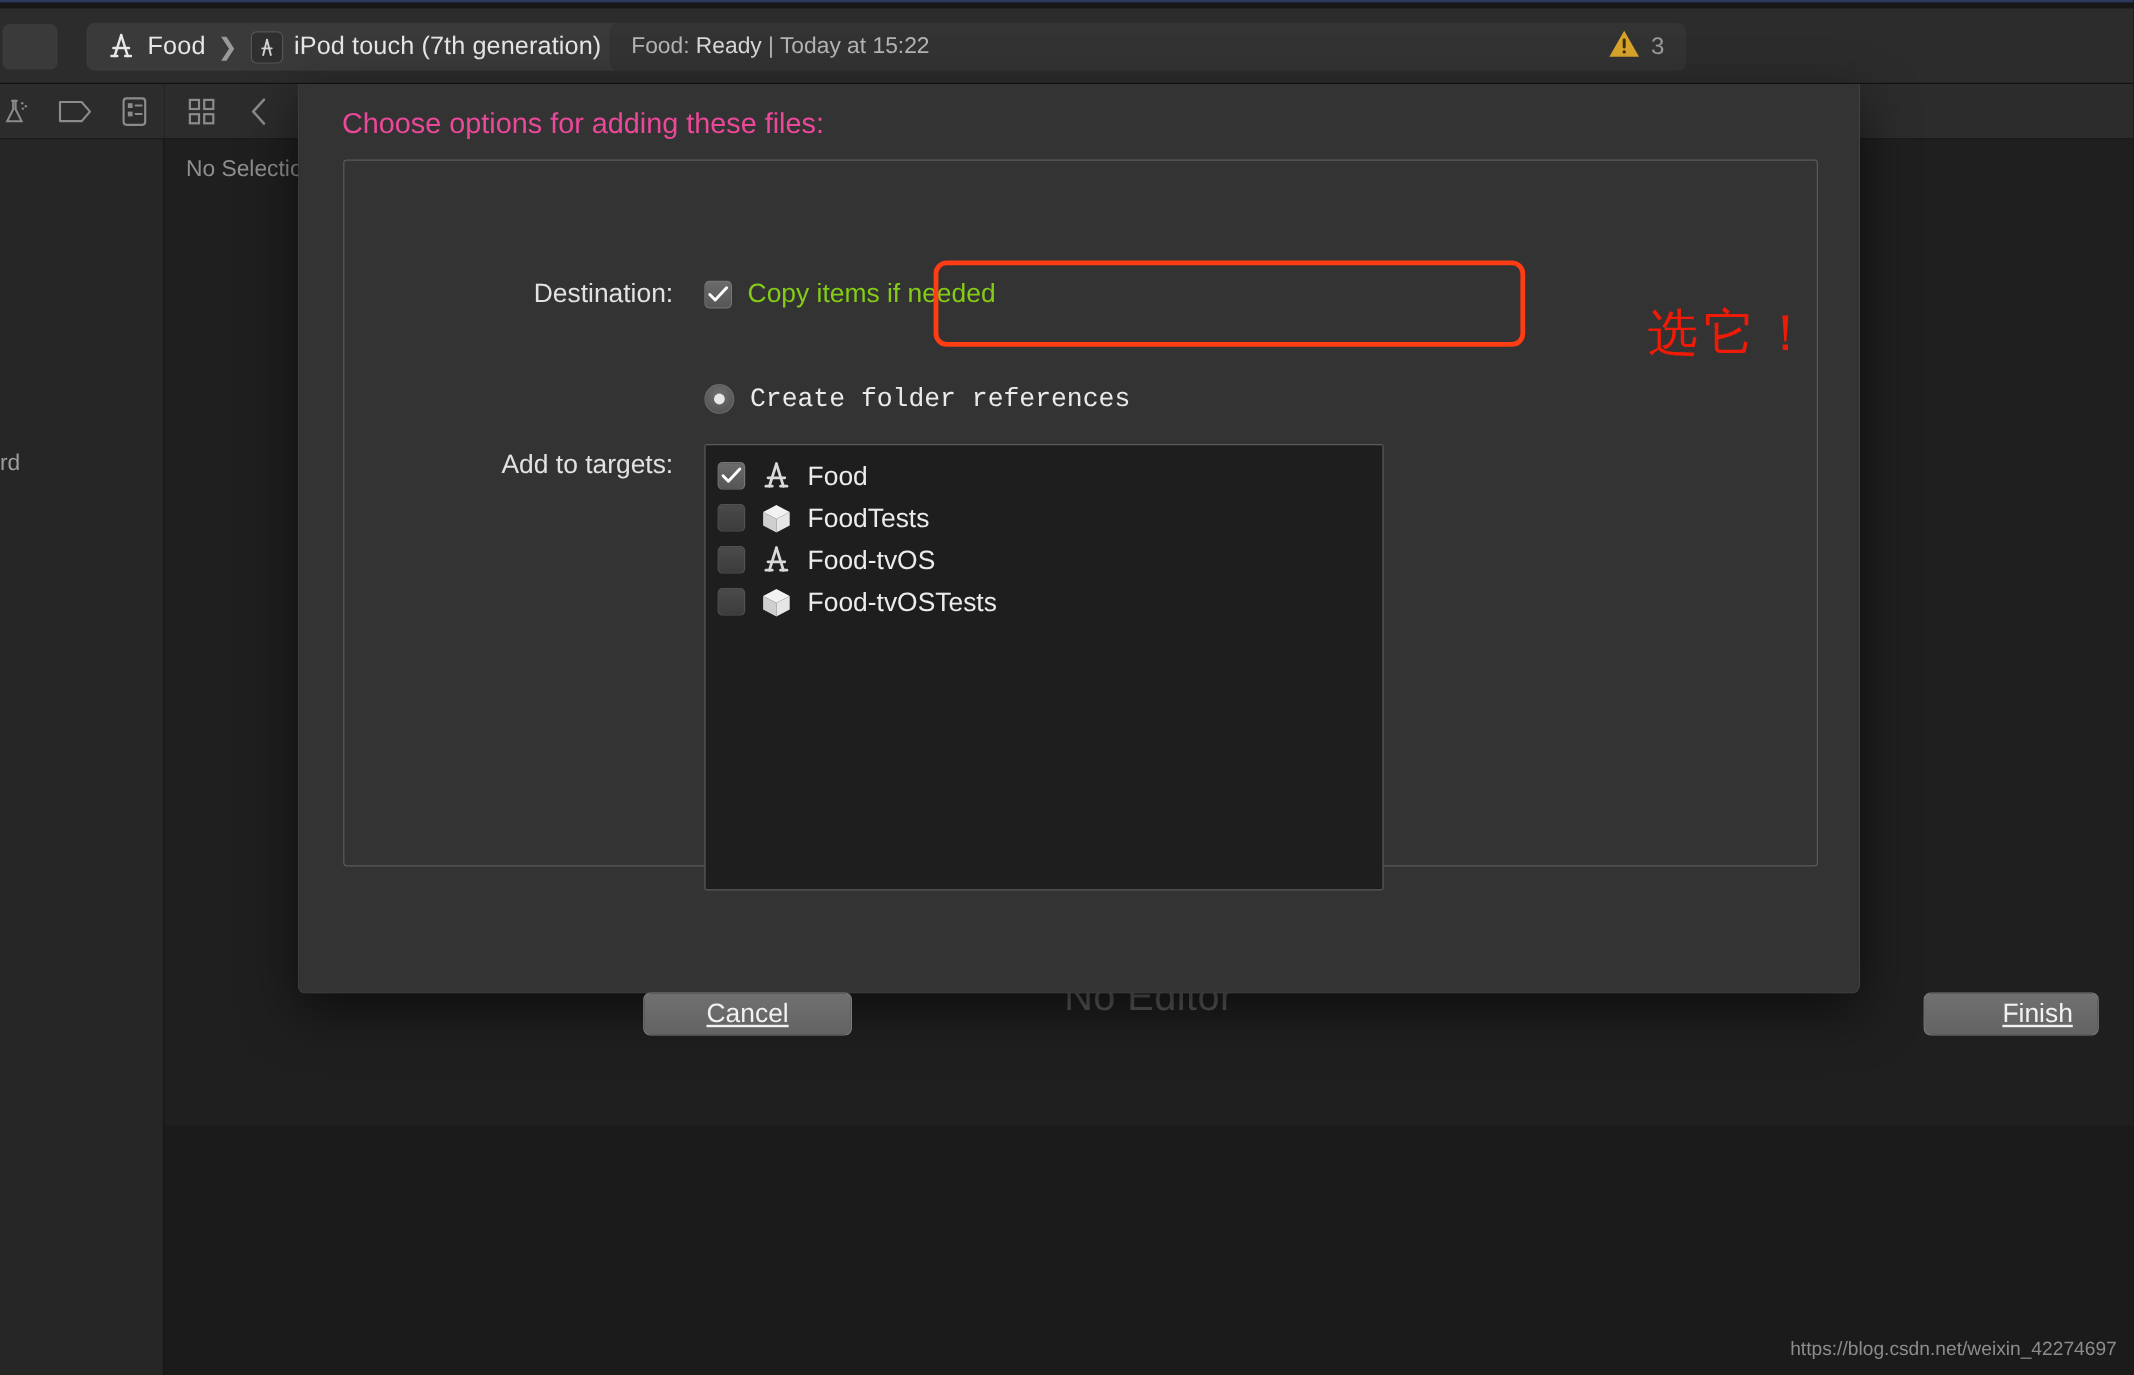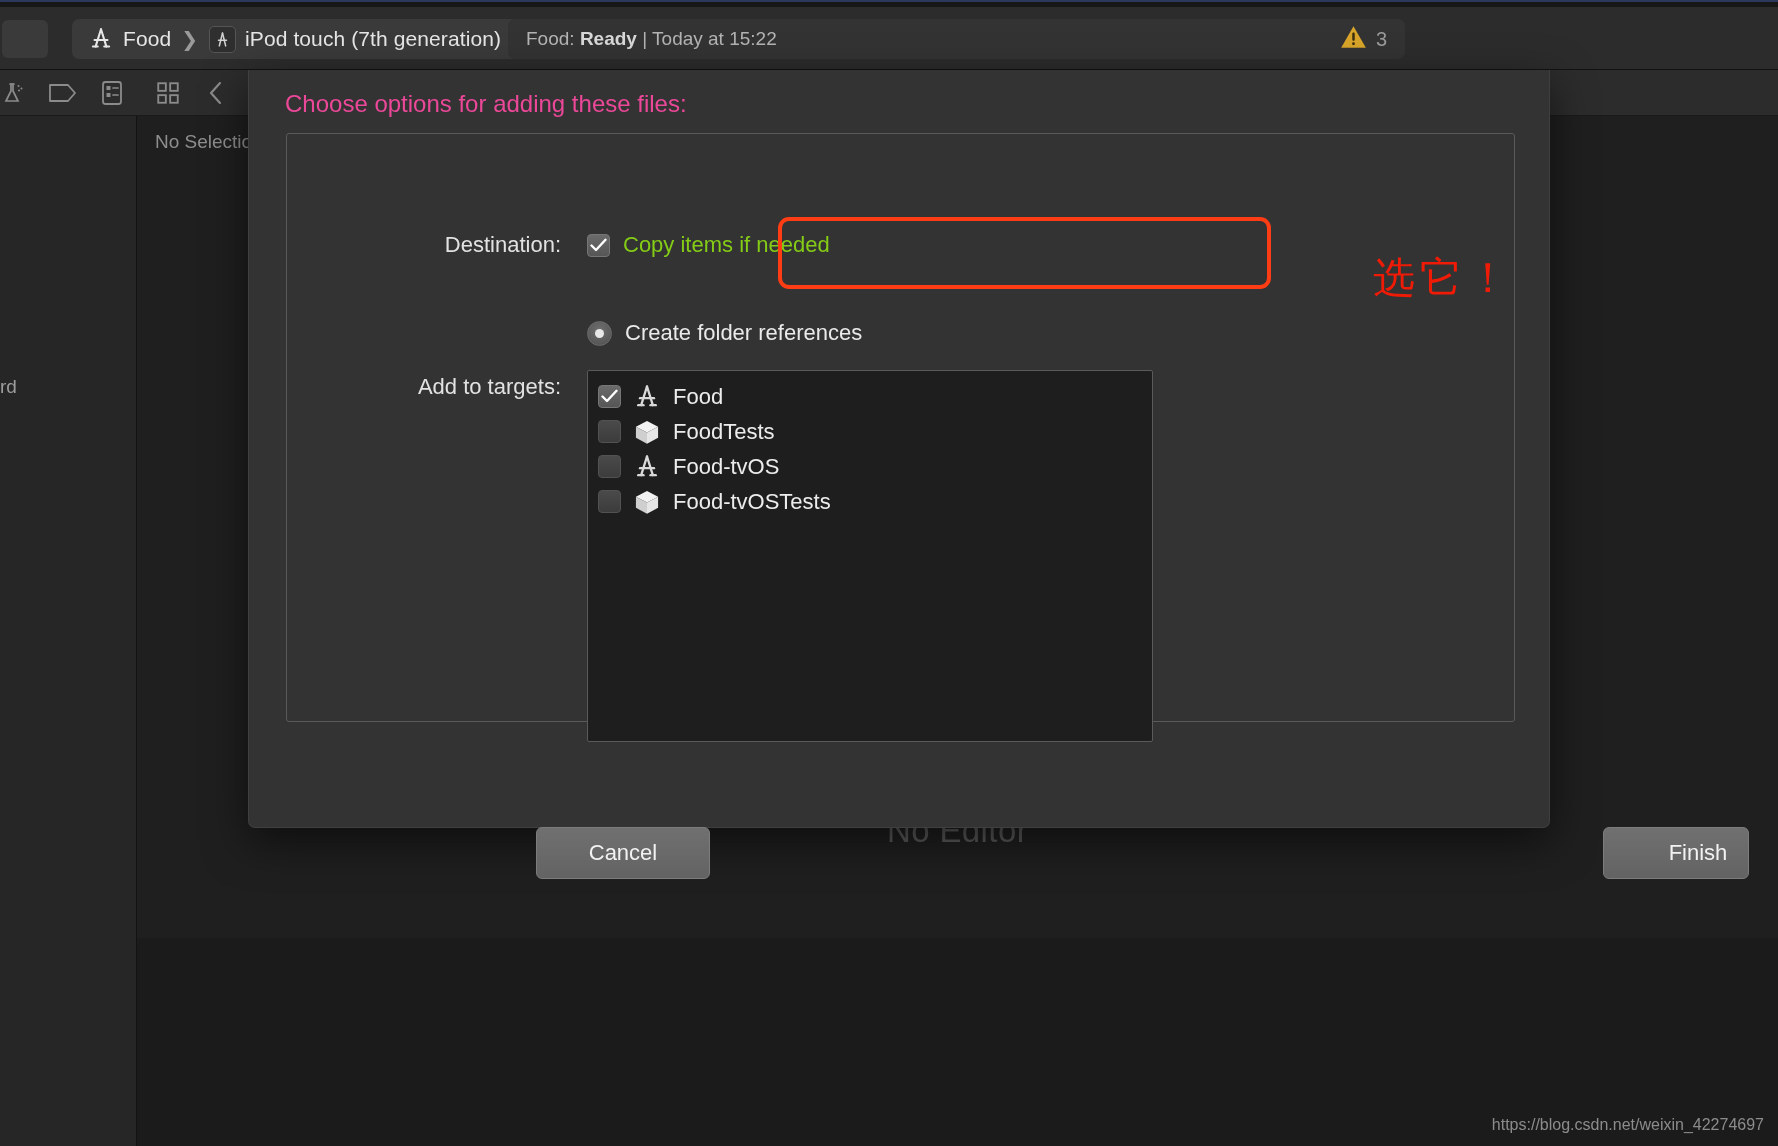--- a/index.html
+++ b/index.html
@@ -38,21 +38,21 @@
     background: #2f2f2f; border: 1px solid #555;
     display: flex; align-items: center; justify-content: center;
   }
 
   .status-pill {
     position: absolute; left: 508px; top: 12px; width: 897px; height: 40px;
     background: #333333; border-radius: 7px;
     display: flex; align-items: center; padding: 0 18px;
   }
   .status-text { color: #b4b4b4; font-size: 19px; }
-  .status-text b { color: #d8d8d8; font-weight: bold; }
+  .status-text b { color: #d8d8d8; font-weight: normal; }
   .warn-group {
     position: absolute; right: 18px; top: 50%; transform: translateY(-50%);
     display: flex; align-items: center; gap: 9px;
   }
   .warn-count { color: #9b9b9b; font-size: 20px; }
 
   
   .nav-pane {
     position: absolute; left: 0; top: 70px; width: 137px; height: 1076px;
     background: #262626; border-right: 1px solid #131313;
@@ -124,21 +124,21 @@
     border: 1px solid #767676;
     display: inline-flex; align-items: center; justify-content: center;
     flex: none;
   }
   .checkbox.off { background: linear-gradient(#4a4a4a, #3c3c3c); border-color: #525252; }
   .check-mark { display: block; }
   .cb-label { color: #84cc16; font-size: 22px; margin-left: 13px; }
 
   
   #row-folders { left: 0px; top: 150px; }
-  #row-folders2 { left: 300px; top: 186px; }
+  #row-folders2 { left: 300px; top: 186px; font-family: Liberation Mono, monospace; }
   .radio {
     width: 25px; height: 25px; border-radius: 50%;
     background: radial-gradient(circle at 50% 35%, #6f6f6f, #4f4f4f);
     border: 1px solid #6a6a6a; flex: none;
     display: flex; align-items: center; justify-content: center;
   }
   .radio .dot {
     width: 9px; height: 9px; border-radius: 50%; background: #e8e8e8;
     display: none;
   }
@@ -165,26 +165,27 @@
     border: 4px solid #ff3d14; border-radius: 11px; pointer-events: none;
   }
   .anno-text {
     position: absolute; left: 1124px; top: 180px;
     color: #f01b06; font-size: 42px; letter-spacing: 5px;
     font-family: "DejaVu Sans", sans-serif;
   }
 
   
   .btn {
-    position: absolute; height: 52px; border-radius: 6px;
+    position: absolute; height: 36px; border-radius: 6px;
     background: linear-gradient(#707070, #636363);
     border: 1px solid #7c7c7c;
     color: #f2f2f2; font-size: 22px;
     display: flex; align-items: center; justify-content: center;
     cursor: default;
+    text-decoration: underline;
   }
   #btn-cancel { left: 287px; top: 757px; width: 174px; }
   #btn-finish { left: 1354px; top: 757px; width: 146px; padding-left: 44px; }
 </style>
 </head>
 <body>
 
 <div id="root">
 
   <div class="titlebar-edge"></div>

